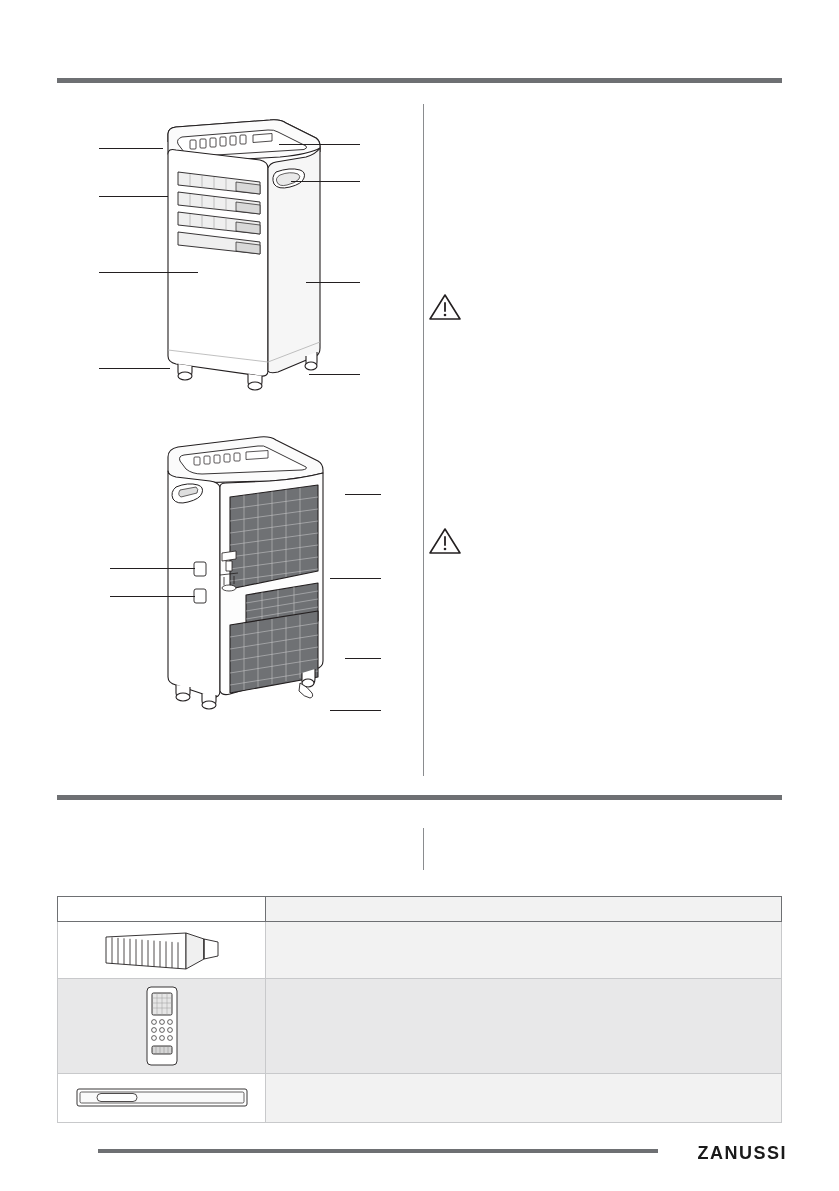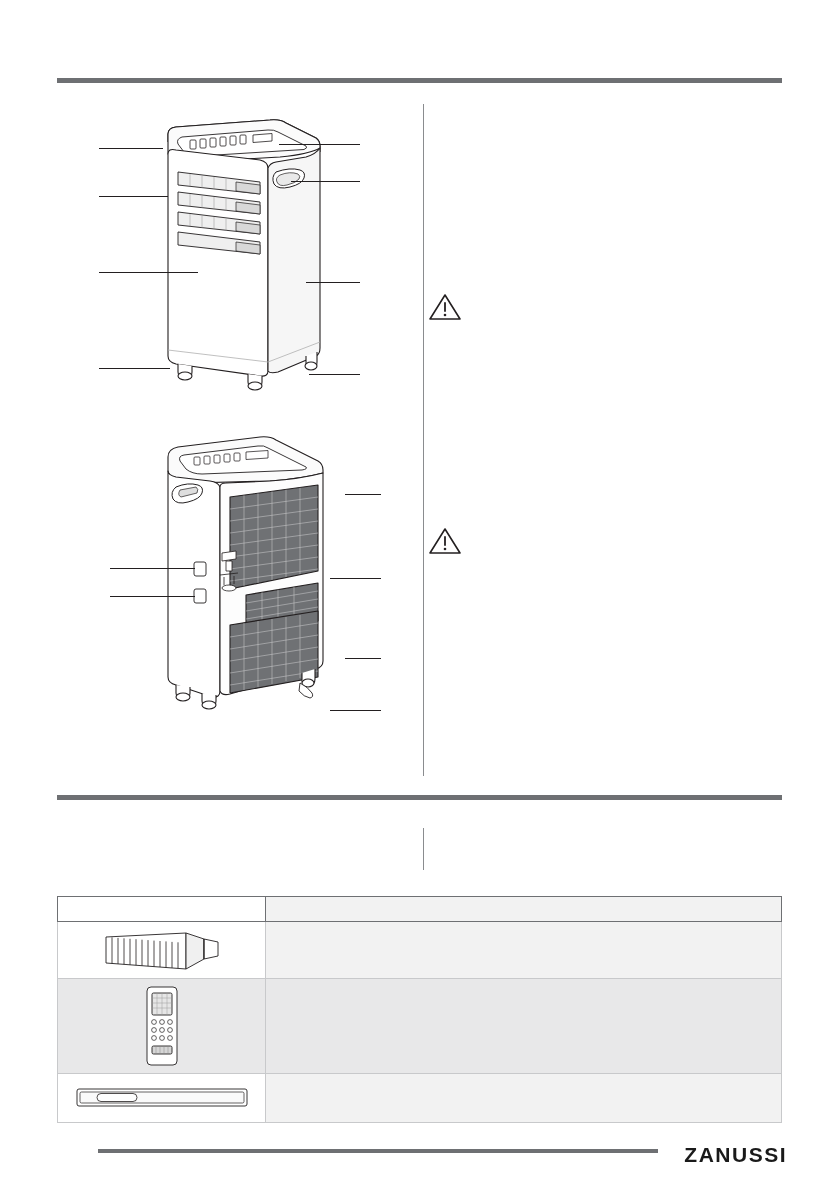--- a/index.html
+++ b/index.html
@@ -62,21 +62,21 @@
     background: #8a8c8f;
   }
 
   
   .brand {
     position: absolute;
     right: 52px;
     top: 1143px;
     font-family: "Liberation Sans", sans-serif;
     font-weight: bold;
-    font-size: 21px;
+    font-size: 18px;
     letter-spacing: 1.5px;
     color: #1a1a1a;
   }
 
   
   .leader {
     position: absolute;
     height: 1px;
     background: #231f20;
   }

